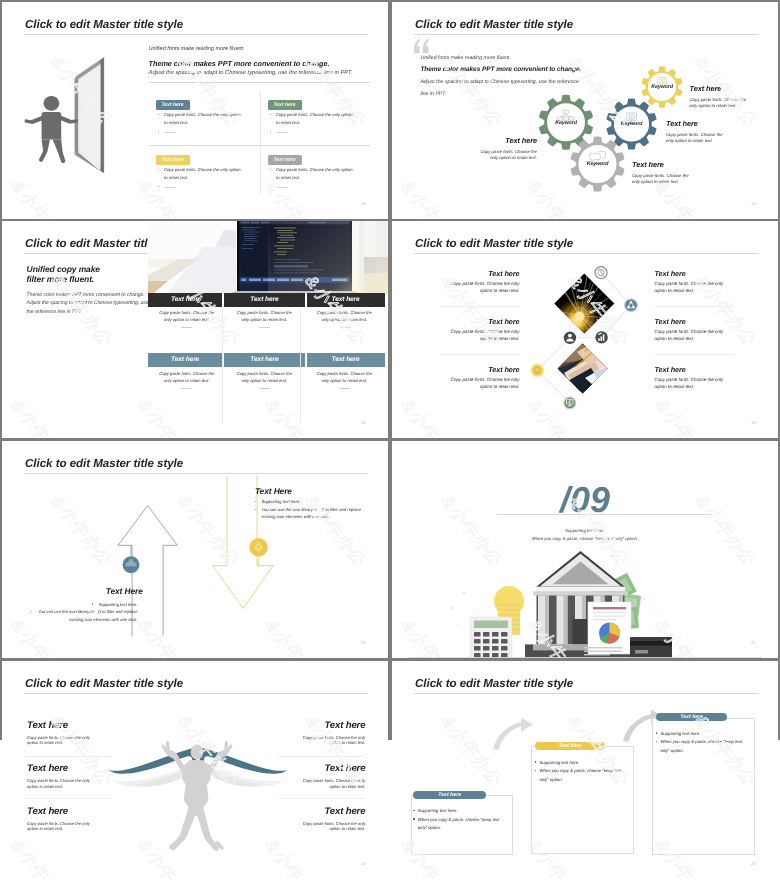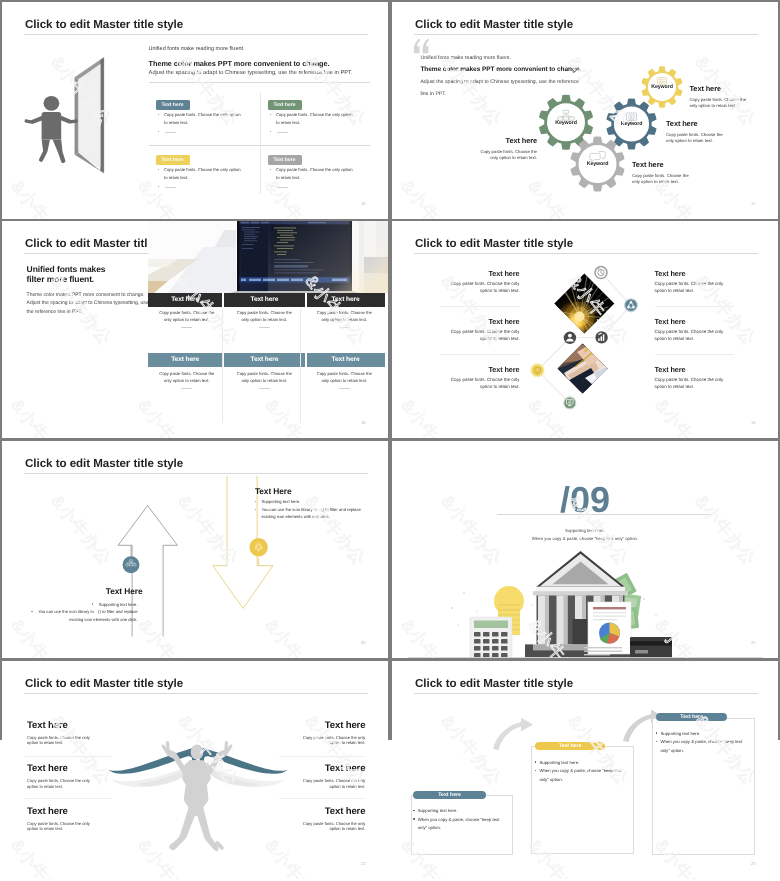--- a/index.html
+++ b/index.html
@@ -1,20 +1,20 @@
 <!DOCTYPE html>
 <html><head>
 <meta charset="utf-8">
 <style>
   html,body{margin:0;padding:0;background:#fff;}
   body{width:780px;height:881px;overflow:hidden;
        font-family:"Liberation Sans",sans-serif;
        -webkit-font-smoothing:antialiased;text-rendering:geometricPrecision;}
   #grid{position:absolute;left:0;top:0;width:780px;height:740px;background:#7d7d7d;
-        transform:translateZ(0);}
+        transform:translateZ(0);font-style:italic;}
   .slide{position:absolute;background:#fff;overflow:hidden;will-change:transform;}
   
   .c0{left:2px;width:386px;}
   .c1{left:392px;width:386px;}
   .r0{top:2px;height:217px;}
   .r1{top:221px;height:217px;}
   .r2{top:441px;height:217px;}
   .r3{top:661px;height:218px;}
 
   .wm{position:absolute;left:-40px;top:-40px;width:470px;height:300px;pointer-events:none;
@@ -259,21 +259,21 @@
         <div class="wmt" style="left: 61px; top: 214px;">&amp;小牛办公</div>
         <div class="wmt" style="left: 188px; top: 214px;">&amp;小牛办公</div>
         <div class="wmt" style="left: 315px; top: 214px;">&amp;小牛办公</div>
       </div>
     </div>
 
 <div class="slide c0 r1">
   <div class="title stitle" style="left:23px;top:16px;">Click to edit Master title style</div>
   <div class="trule" style="left:22.1px;top:32.2px;width:344px;"></div>
 
-  <div style="position:absolute;left:24.6px;top:44px;font-size:8.5px;font-weight:bold;color:#1c1c1c;line-height:9.4px;letter-spacing:-0.1px;">Unified fonts makes</div>
+  <div style="position:absolute;left:24.6px;top:44px;font-size:8.5px;font-weight:bold;color:#1c1c1c;line-height:9.4px;letter-spacing:-0.1px;">Unified copy make</div>
   <div style="position:absolute;left:24.6px;top:54px;font-size:8.5px;font-weight:bold;color:#1c1c1c;line-height:9.4px;letter-spacing:-0.1px;">filter more fluent.</div>
   <div style="position:absolute;left:24.6px;top:71px;font-size:5px;color:#3f3f3f;">Theme color makes PPT more convenient to change.</div>
   <div style="position:absolute;left:24.6px;top:79.4px;font-size:5px;color:#3f3f3f;">Adjust the spacing to adapt to Chinese typesetting, use</div>
   <div style="position:absolute;left:24.6px;top:87.8px;font-size:5px;color:#3f3f3f;">the reference line in PPT.</div>
 
   <div style="position:absolute;left:145.5px;top:0px;width:242.5px;height:72px;overflow:hidden;">
     <svg width="242.5" height="72" viewBox="0 0 242.5 72">
       <defs>
         <linearGradient id="g3a" x1="0" y1="0" x2="0.2" y2="1">
           <stop offset="0" stop-color="#fdfdfd"></stop>

